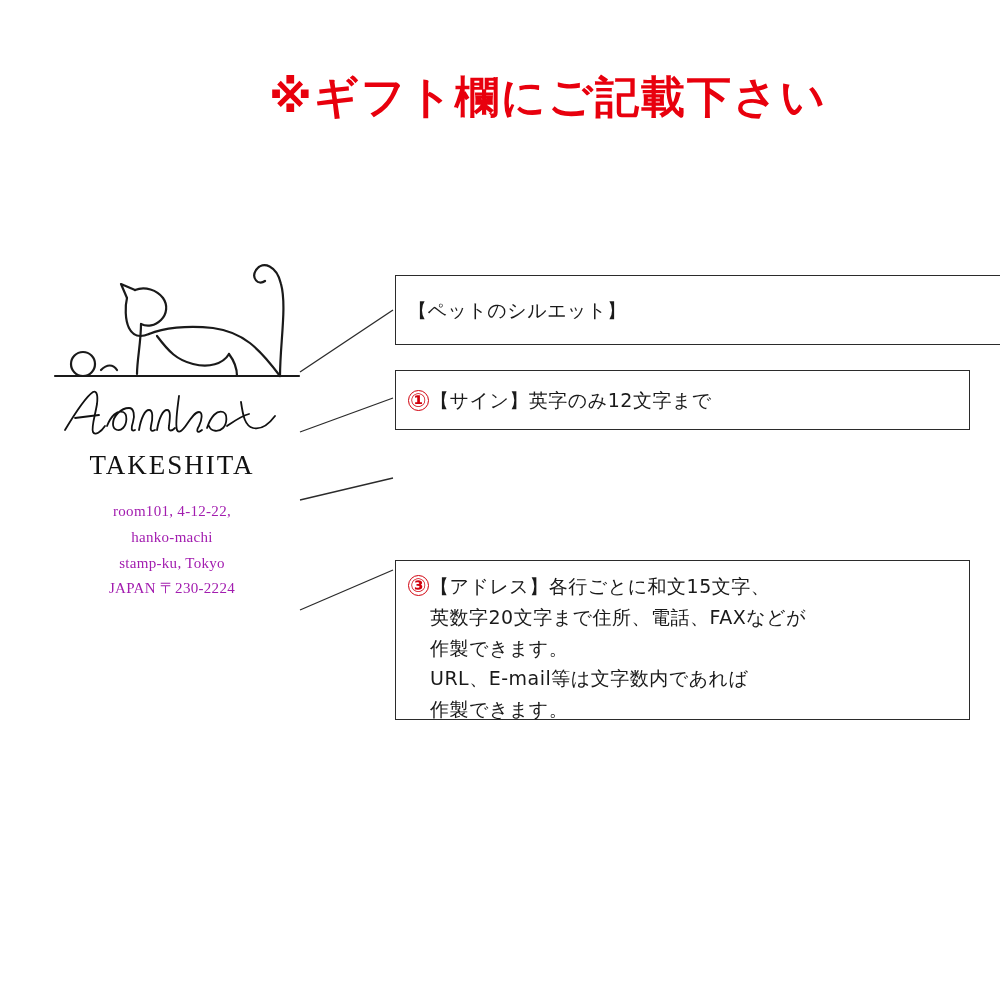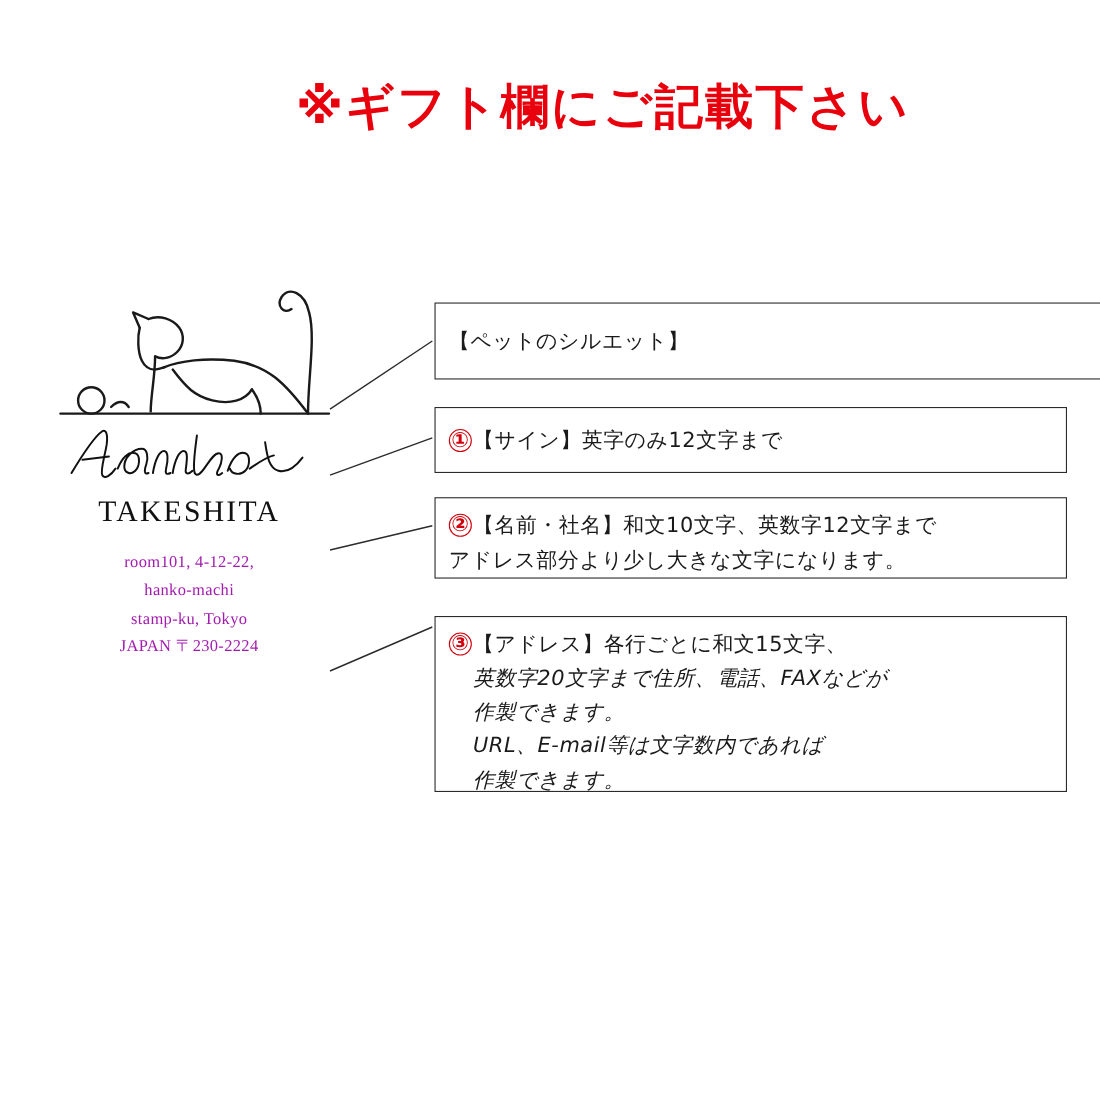--- a/index.html
+++ b/index.html
@@ -97,21 +97,21 @@
     width: 21px;
     height: 21px;
     line-height: 19px;
     display: inline-block;
     text-align: center;
     margin-right: 1px;
     vertical-align: 1px;
     box-sizing: border-box;
   }
   .box .line { display: block; white-space: nowrap; }
-  .box .indent { padding-left: 22px; font-style: italic; }
+  .box .indent { padding-left: 22px; }
 
   #box-pet   { left: 395px; top: 275px;  width: 676px; height: 70px; display: flex; align-items: center; }
   #box-sign  { left: 395px; top: 370px;  width: 575px; height: 60px; display: flex; align-items: center; }
   #box-name  { left: 395px; top: 452px;  width: 575px; height: 74px; }
   #box-addr  { left: 395px; top: 560px;  width: 575px; height: 160px; }
 
   
   .leaders {
     position: absolute;
     inset: 0;
@@ -186,24 +186,20 @@
 
   <div class="box" id="box-pet">
     <span class="line">【ペットのシルエット】</span>
   </div>
 
   <div class="box" id="box-sign">
     <span class="num">①</span>
       <span>【サイン】英字のみ12文字まで</span>
   </div>
 
-  <div class="box" id="box-name">
-    <span class="line"><span class="num">②</span><span>【名前・社名】和文10文字、英数字12文字まで</span></span>
-    <span class="line">アドレス部分より少し大きな文字になります。</span>
-  </div>
 
   <div class="box" id="box-addr">
     <span class="line"><span class="num">③</span><span>【アドレス】各行ごとに和文15文字、</span></span>
     <span class="line indent">英数字20文字まで住所、電話、FAXなどが</span>
     <span class="line indent">作製できます。</span>
     <span class="line indent">URL、E-mail等は文字数内であれば</span>
     <span class="line indent">作製できます。</span>
   </div>
 
 </div>

